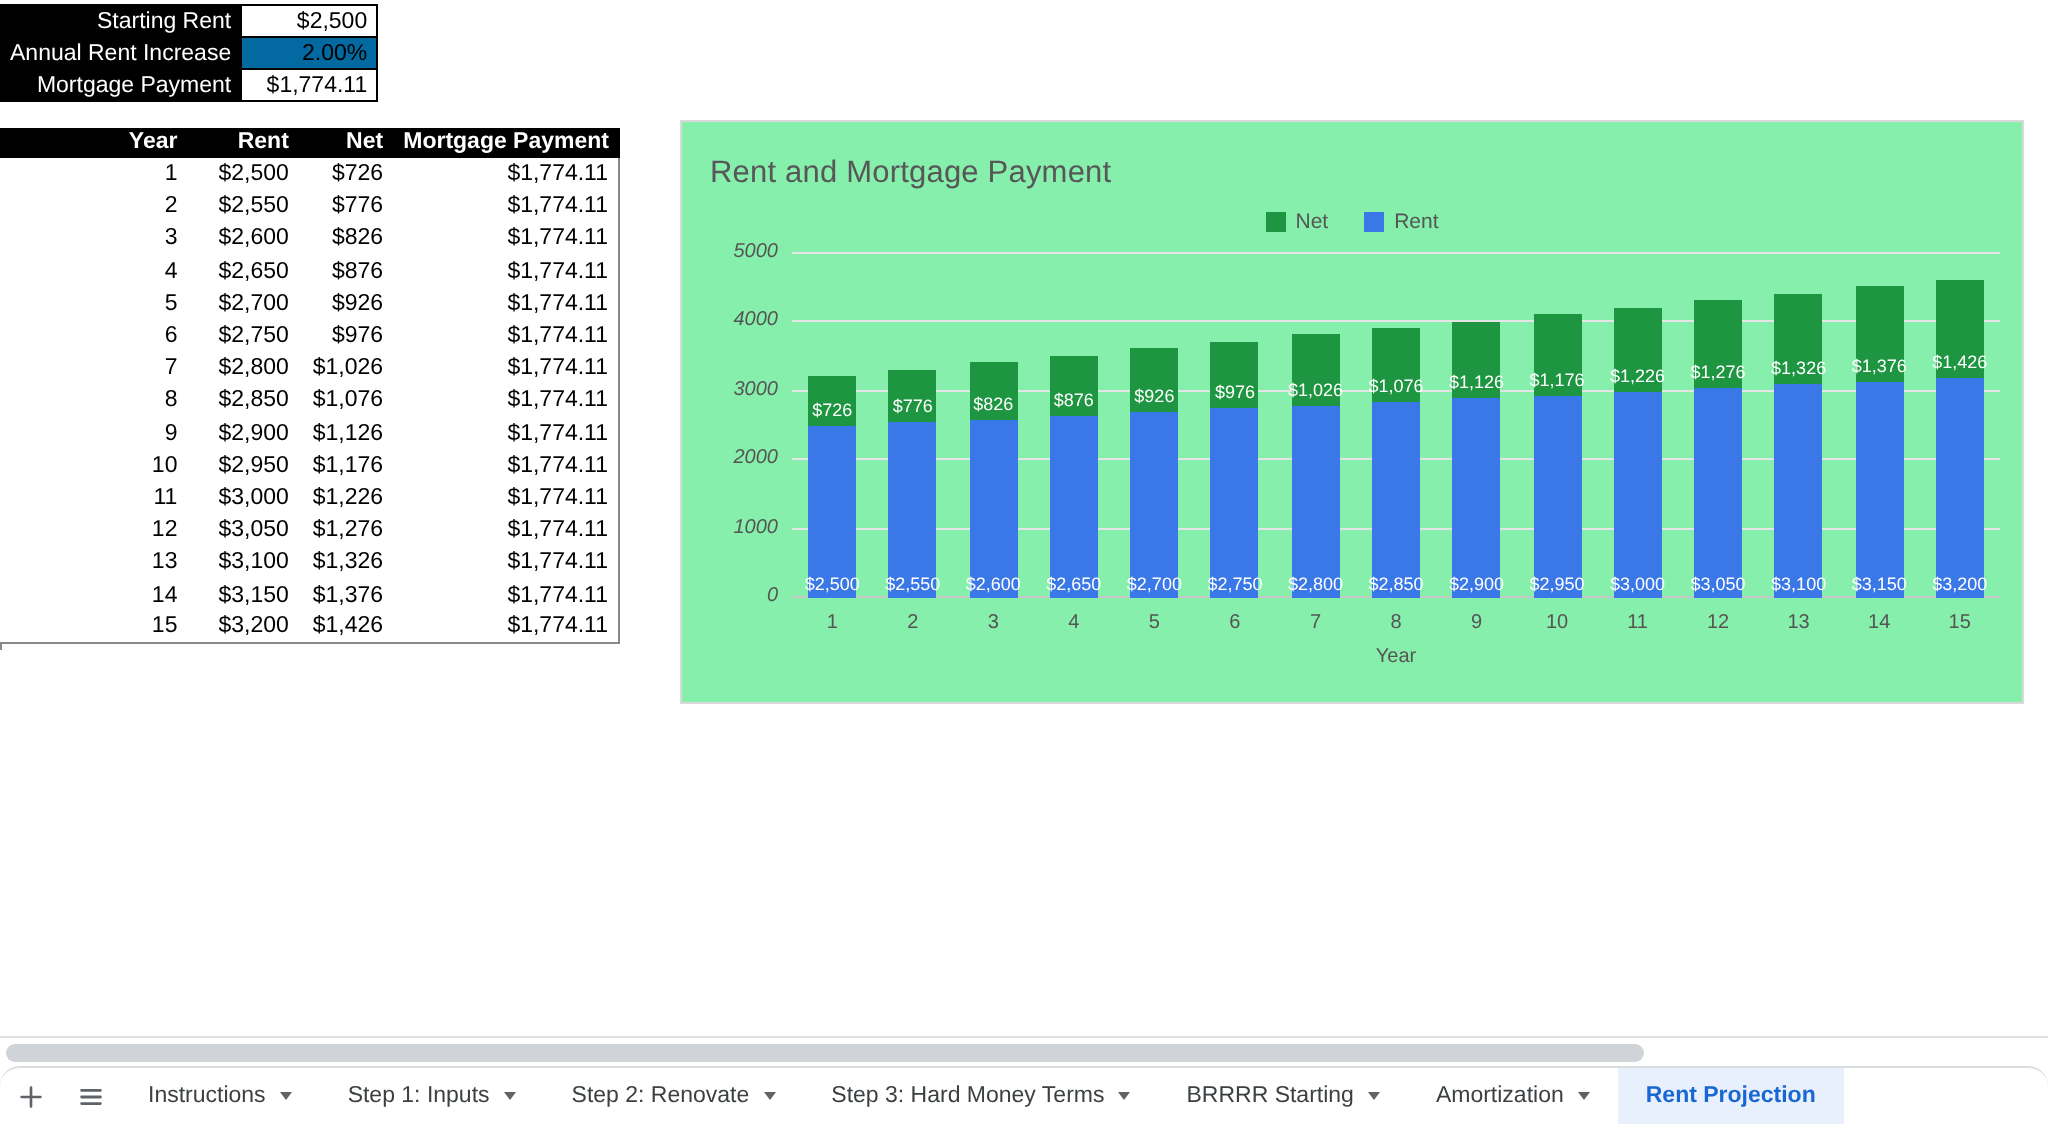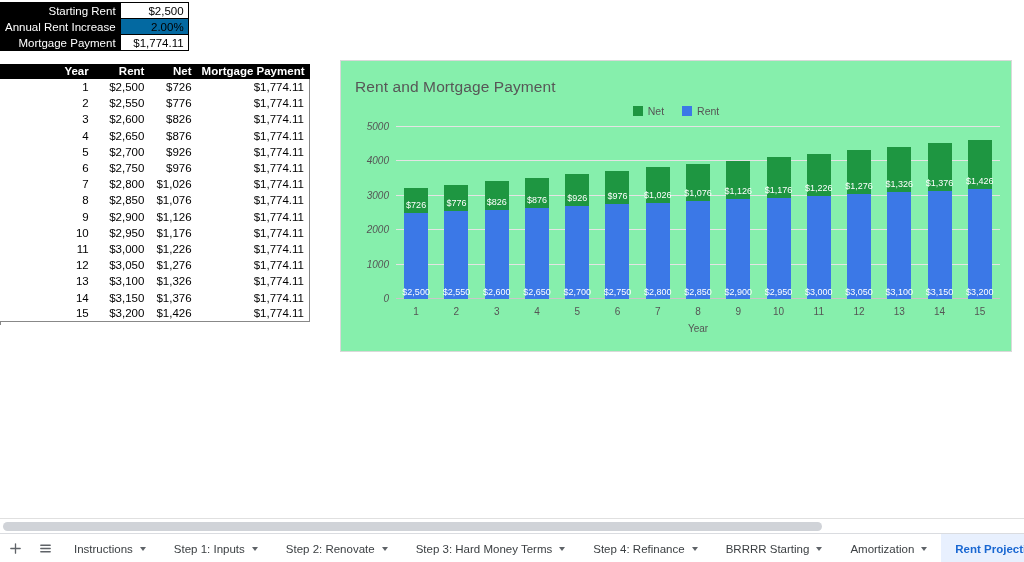--- a/index.html
+++ b/index.html
@@ -166,21 +166,21 @@
   #hscroll-thumb {
     position: absolute; left: 3px; top: 3px;
     width: 819px; height: 9px;
     background: #d0d3d8; border-radius: 5px;
   }
   #sheet-bar {
     position: absolute; left: 0; top: 533px;
     width: 1024px; height: 29px;
     background: #ffffff;
     border-top: 1px solid #dadce0;
-    display: flex; align-items: flex-start;
+    display: flex; align-items: center; border-radius: 10px;
   }
   .sheet-icon-btn {
     width: 30px; height: 29px;
     display: flex; align-items: center; justify-content: center;
     color: #5f6368; cursor: pointer; flex: 0 0 auto;
   }
   .sheet-tabs { display: flex; align-items: stretch; height: 29px; }
   .sheet-tab {
     display: flex; align-items: center; gap: 7px;
     padding: 0 14px; height: 29px;
@@ -556,24 +556,20 @@
         </div>
         <div class="sheet-tab">
           <span>Step 2: Renovate</span>
           <span class="caret"></span>
         </div>
         <div class="sheet-tab">
           <span>Step 3: Hard Money Terms</span>
           <span class="caret"></span>
         </div>
         <div class="sheet-tab">
-          <span>Step 4: Refinance</span>
-          <span class="caret"></span>
-        </div>
-        <div class="sheet-tab">
           <span>BRRRR Starting</span>
           <span class="caret"></span>
         </div>
         <div class="sheet-tab">
           <span>Amortization</span>
           <span class="caret"></span>
         </div>
         <div class="sheet-tab active">
           <span>Rent Projection</span>
         </div>

